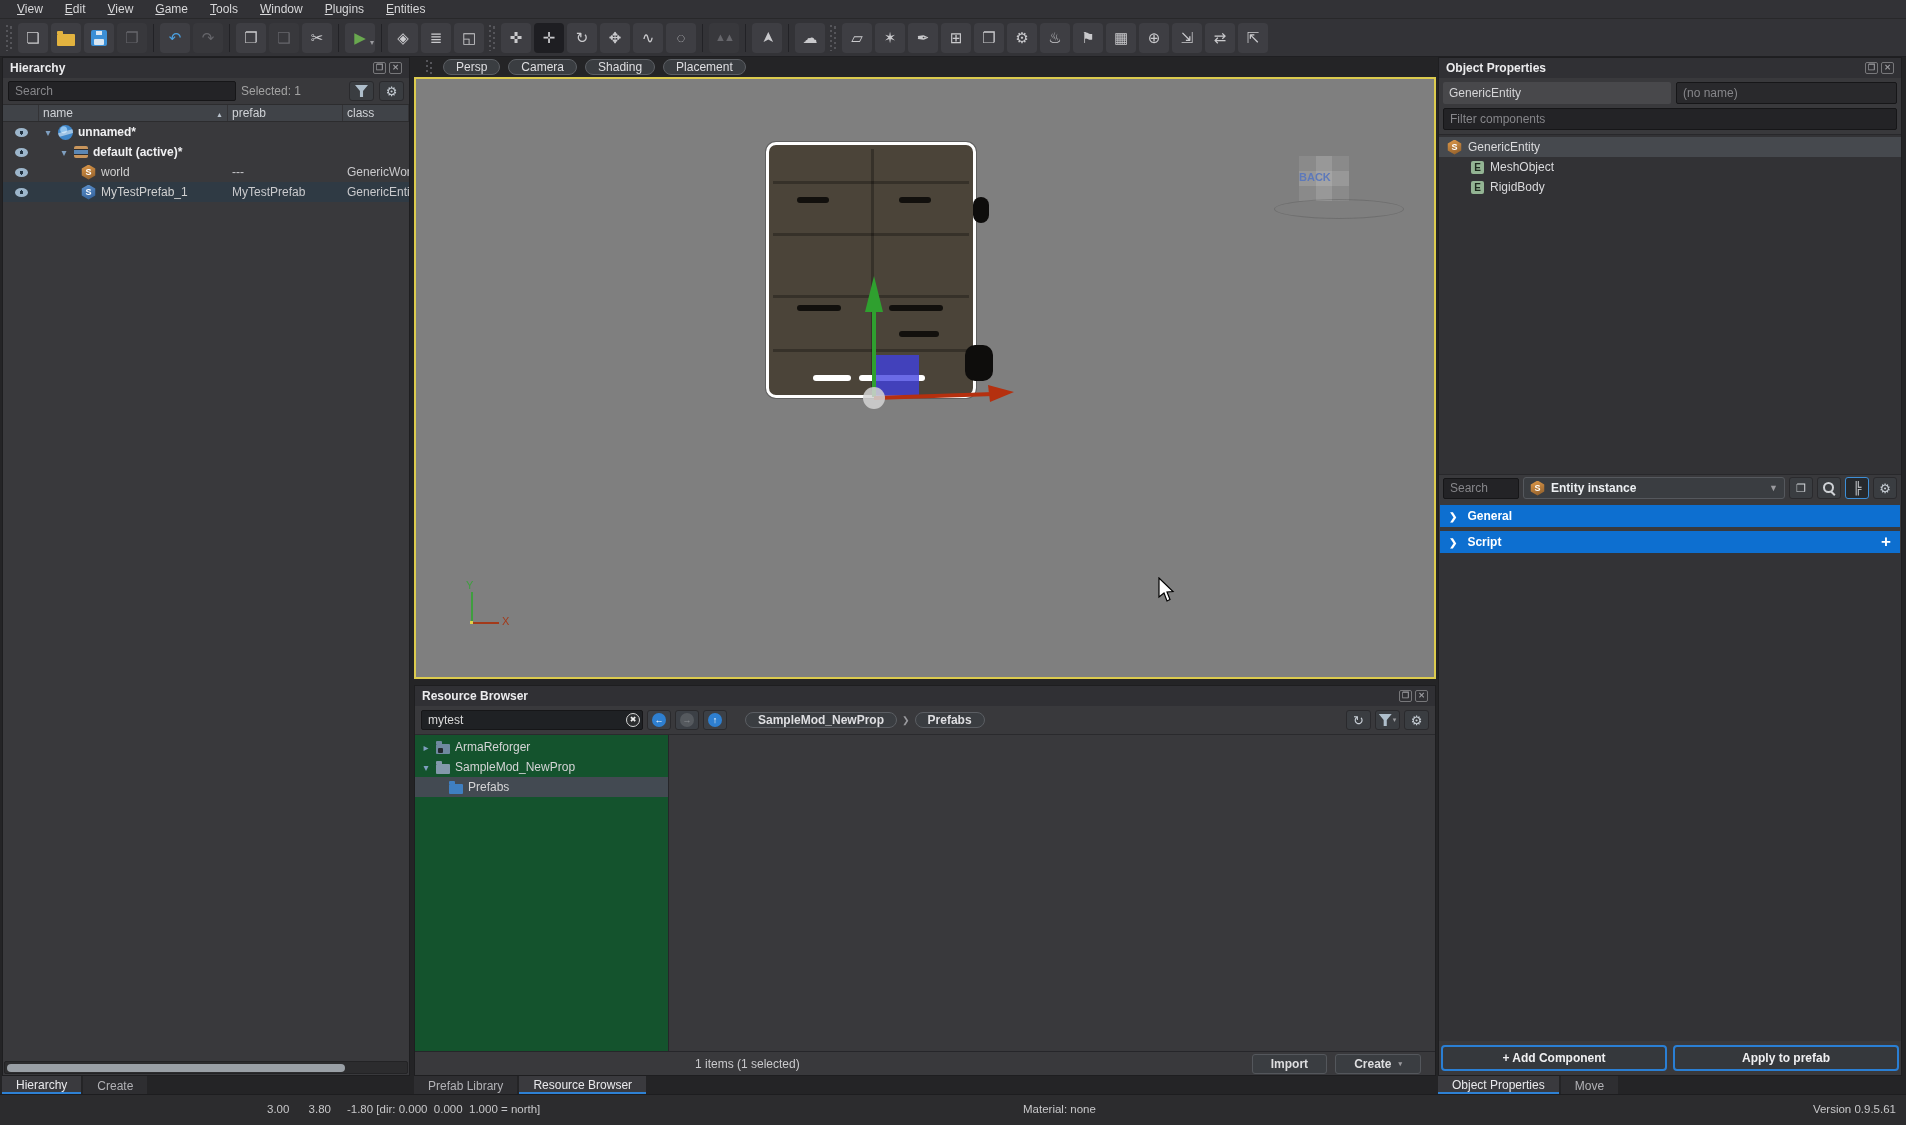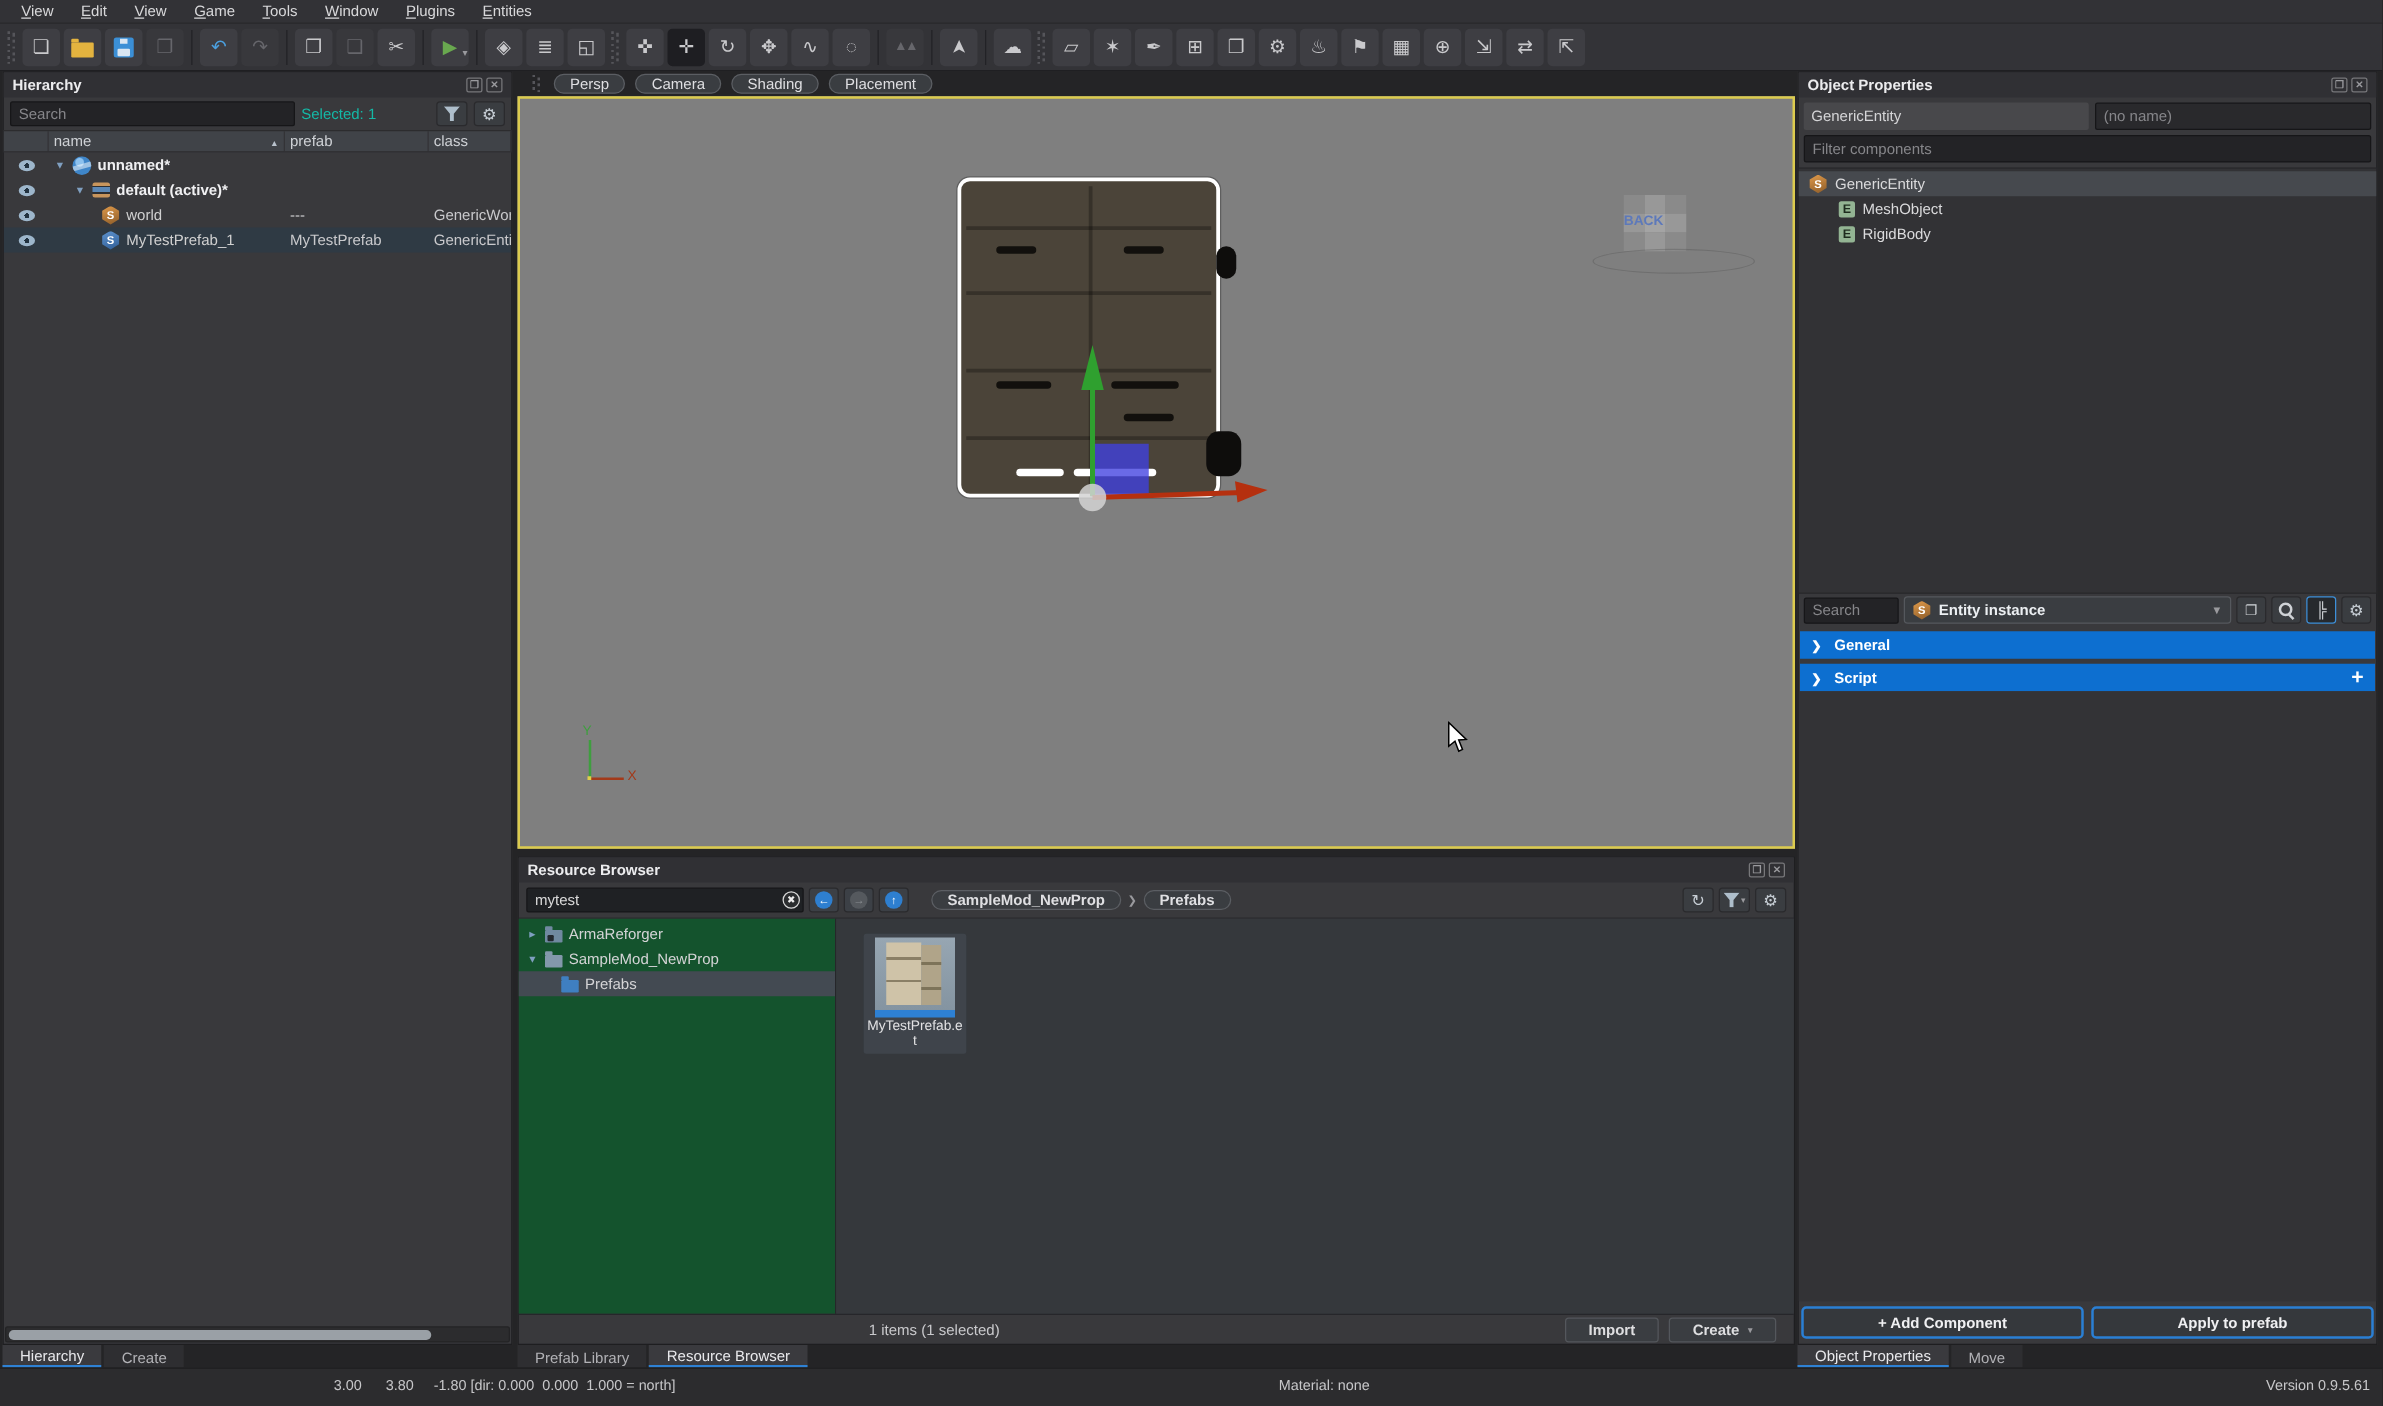--- a/index.html
+++ b/index.html
@@ -38,21 +38,21 @@
 
   .tabs-row { height:18px; display:flex; align-items:stretch; gap:2px; flex:none; }
   .tab { padding:1px 14px 0; background:#2e2e31; color:#b2b2b6; display:flex; align-items:center; }
   .tab.active { background:#3a3a3e; color:#e9e9ec; border-bottom:2px solid #2e81d4; }
 
   
   #hierarchy-col { position:absolute; left:2px; top:57px; width:408px; bottom:31px; display:flex; flex-direction:column; }
   #hierarchy-panel { flex:1; }
   .hsearch { display:flex; align-items:center; gap:5px; padding:3px 5px; flex:none; }
   .hsearch input { width:228px; height:20px; }
-  .hsel { color:#14b8a6; white-space:nowrap; }
+  .hsel { color:#a3a3a3; white-space:nowrap; }
   .sq-btn { width:25px; height:20px; background:#3a3d41; border:1px solid #2a2a2d; border-radius:3px; display:flex; align-items:center; justify-content:center; color:#c6cdd4; flex:none; }
   .hheader { height:18px; display:grid; grid-template-columns:36px 189px 115px 1fr; background:#404348; border-top:1px solid #2c2c2e; border-bottom:1px solid #2c2c2e; align-items:center; color:#cfd2d6; flex:none; }
   .hheader > span { padding:0 4px; border-right:1px solid #333336; height:100%; display:flex; align-items:center; overflow:hidden; }
   .hcell-name { justify-content:space-between; }
   .sort-asc::after { content:"▲"; font-size:7px; color:#b9c2cc; }
   .hrows { flex:1; overflow:hidden; display:flex; flex-direction:column; }
   .hrow { height:20px; display:grid; grid-template-columns:36px 189px 115px 1fr; align-items:center; }
   .hrow.sel { background:#2f3a44; }
   .hrow .c-eye { display:flex; justify-content:center; }
   .hrow .c-name { display:flex; align-items:center; gap:5px; overflow:hidden; white-space:nowrap; }
@@ -520,30 +520,20 @@
         <div class="trow">
           <span class="caret down"></span>
           <span class="folder" style="--fc:#8398ab"></span>
           <span>SampleMod_NewProp</span>
         </div>
         <div class="trow sel indent">
           <span class="folder" style="--fc:#3f7fc1"></span>
           <span>Prefabs</span>
         </div>
       </div>
-      <div class="rb-grid">
-        <div class="tile">
-          <div class="thumb">
-            <div class="th-front"></div>
-            <div class="th-side"></div>
-          </div>
-          <div class="th-sel"></div>
-          <div class="tile-label">MyTestPrefab.et</div>
-        </div>
-      </div>
     </div>
     <div class="rb-status">
       <span class="count">1 items (1 selected)</span>
       <div class="btn">
           <span>Import</span>
         </div>
       <div class="btn">
           <span>Create</span>
           <span class="fdrop">▾</span>
         </div>

